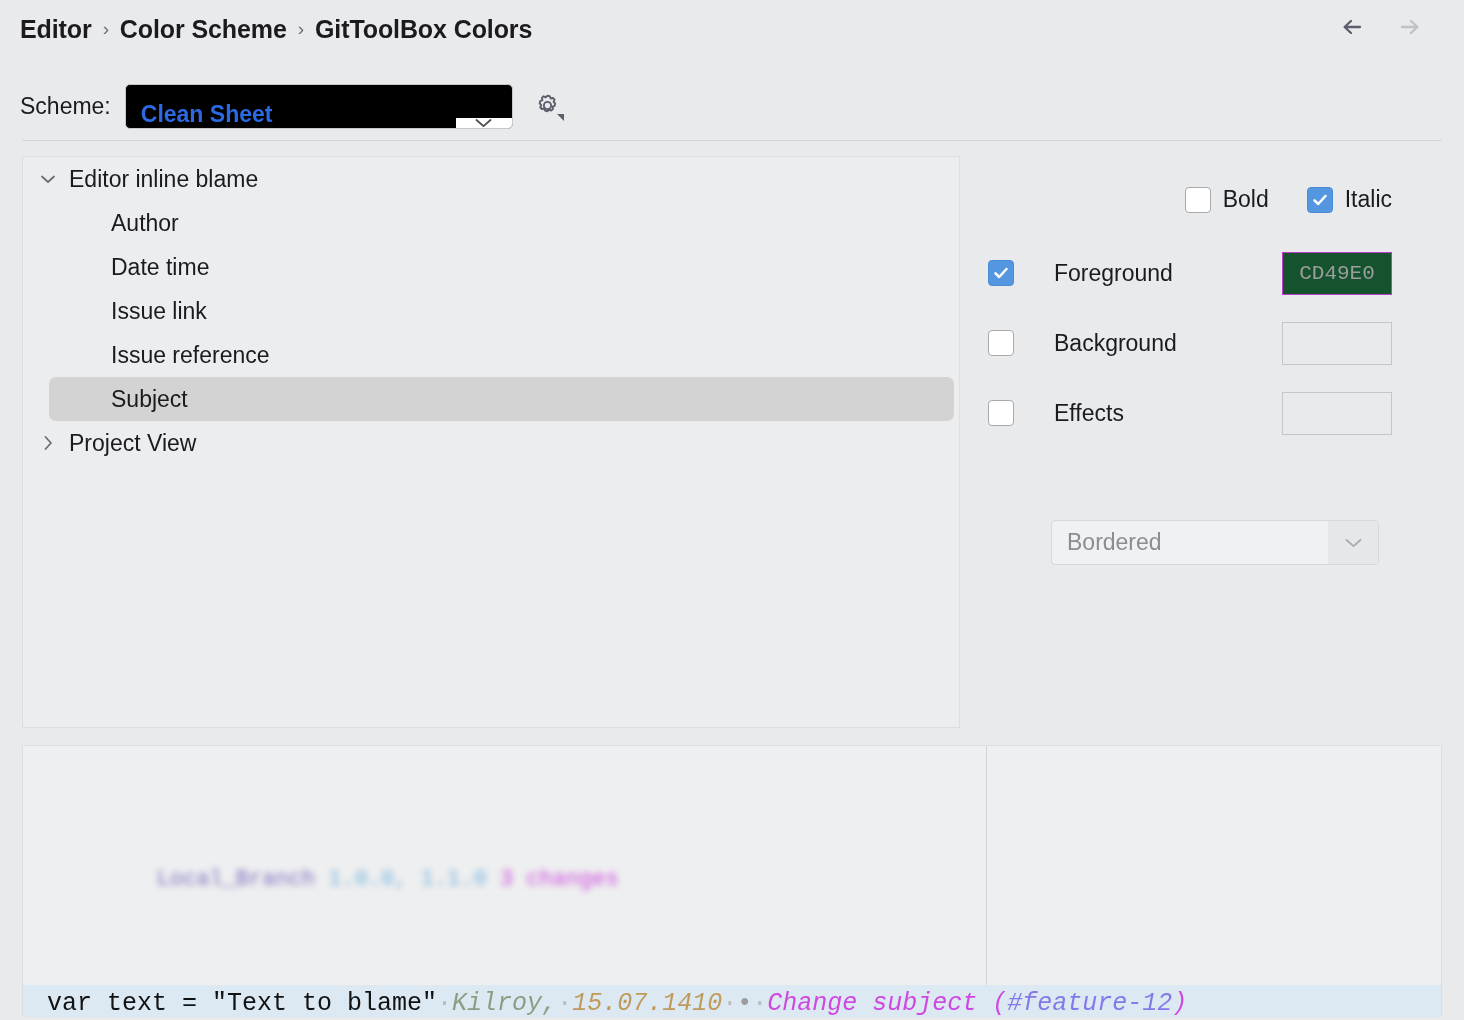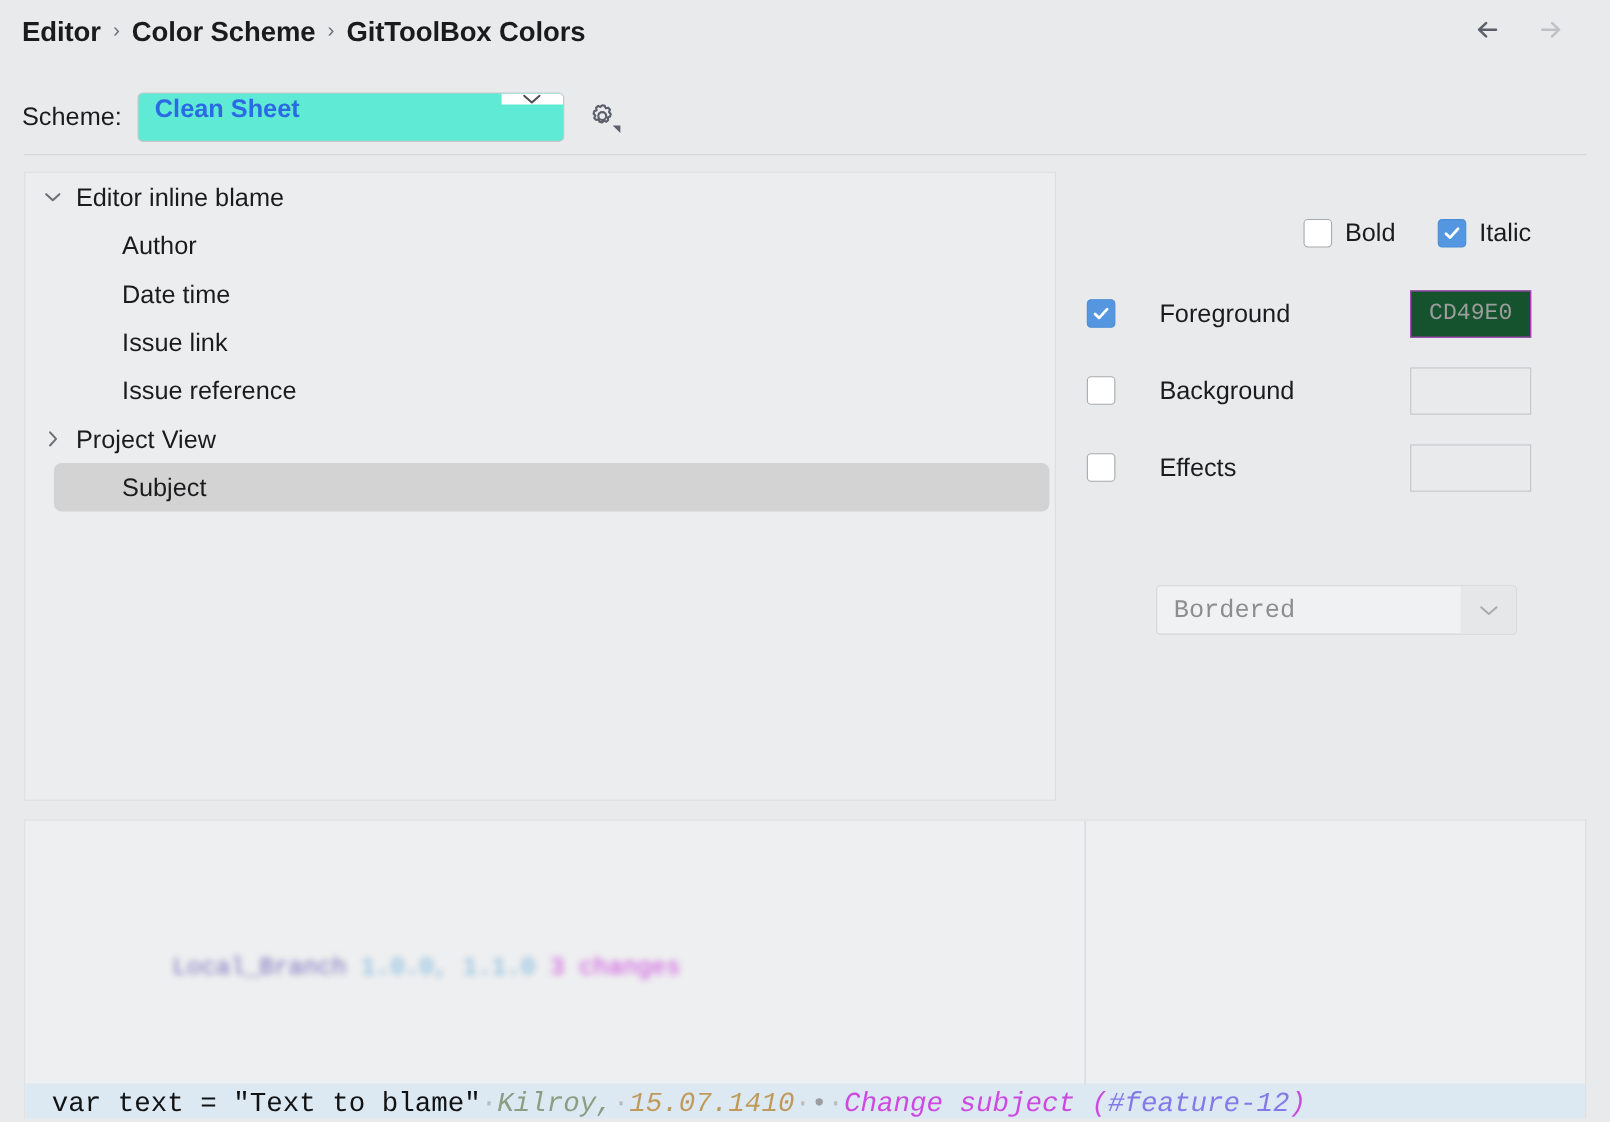--- a/index.html
+++ b/index.html
@@ -56,25 +56,25 @@
     align-items: center;
     gap: 14px;
   }
   .scheme-label {
     font-size: 23px;
     color: #1b1b1d;
   }
   .scheme-combo {
     width: 388px;
     height: 45px;
-    background: #5eead4;
+    background: #000000;
     border: 1px solid #c6c8ca;
     border-radius: 5px;
     display: flex;
-    align-items: flex-start;
+    align-items: flex-end;
     overflow: hidden;
   }
   .scheme-combo-value {
     flex: 1;
     display: flex;
     align-items: center;
     padding-left: 15px;
     font-size: 23px;
     font-weight: bold;
     color: #2b6ae3;
@@ -137,21 +137,21 @@
     display: flex;
     align-items: center;
     justify-content: center;
     flex: 0 0 42px;
   }
   .tri { display: block; }
 
   
   .attrs {
     position: absolute;
-    left: 988px; top: 172px;
+    left: 988px; top: 160px;
     width: 456px;
     height: 572px;
   }
   .style-row {
     position: absolute;
     top: 26px; left: 0;
     width: 404px;
     display: flex;
     justify-content: flex-end;
     align-items: center;
@@ -216,21 +216,20 @@
   .effects-combo {
     position: absolute;
     top: 360px; left: 63px;
     width: 328px; height: 45px;
     background: #f0f1f2;
     border: 1px solid #d5d7d9;
     border-radius: 4px;
     display: flex;
     align-items: stretch;
     overflow: hidden;
-    font-family: Liberation Mono, monospace;
   }
   .effects-combo-value {
     flex: 1;
     display: flex;
     align-items: center;
     padding-left: 15px;
     font-size: 23px;
     color: #8b8d8f;
   }
   .effects-combo-arrow {
@@ -361,31 +360,31 @@
     </div>
 
     <div class="tree-row child">
       <span>Issue link</span>
     </div>
 
     <div class="tree-row child">
       <span>Issue reference</span>
     </div>
 
+    <div class="tree-row selected">
+      <span>Subject</span>
+    </div>
+
     <div class="tree-row">
       <span class="tree-toggle">
         <svg class="tri" width="12" height="18" viewBox="0 0 12 18" fill="none">
           <path d="M3.5 3 L9 9 L3.5 15" stroke="#6b6e74" stroke-width="1.8" stroke-linecap="round" stroke-linejoin="round"></path>
         </svg>
       </span>
       <span>Project View</span>
-    </div>
-
-    <div class="tree-row selected">
-      <span>Subject</span>
     </div>
   </div>
 
   <div class="attrs">
 
     <div class="style-row">
       <label class="cbx-wrap">
         <span class="cbx off"></span>
         <span class="cbx-label">Bold</span>
       </label>

